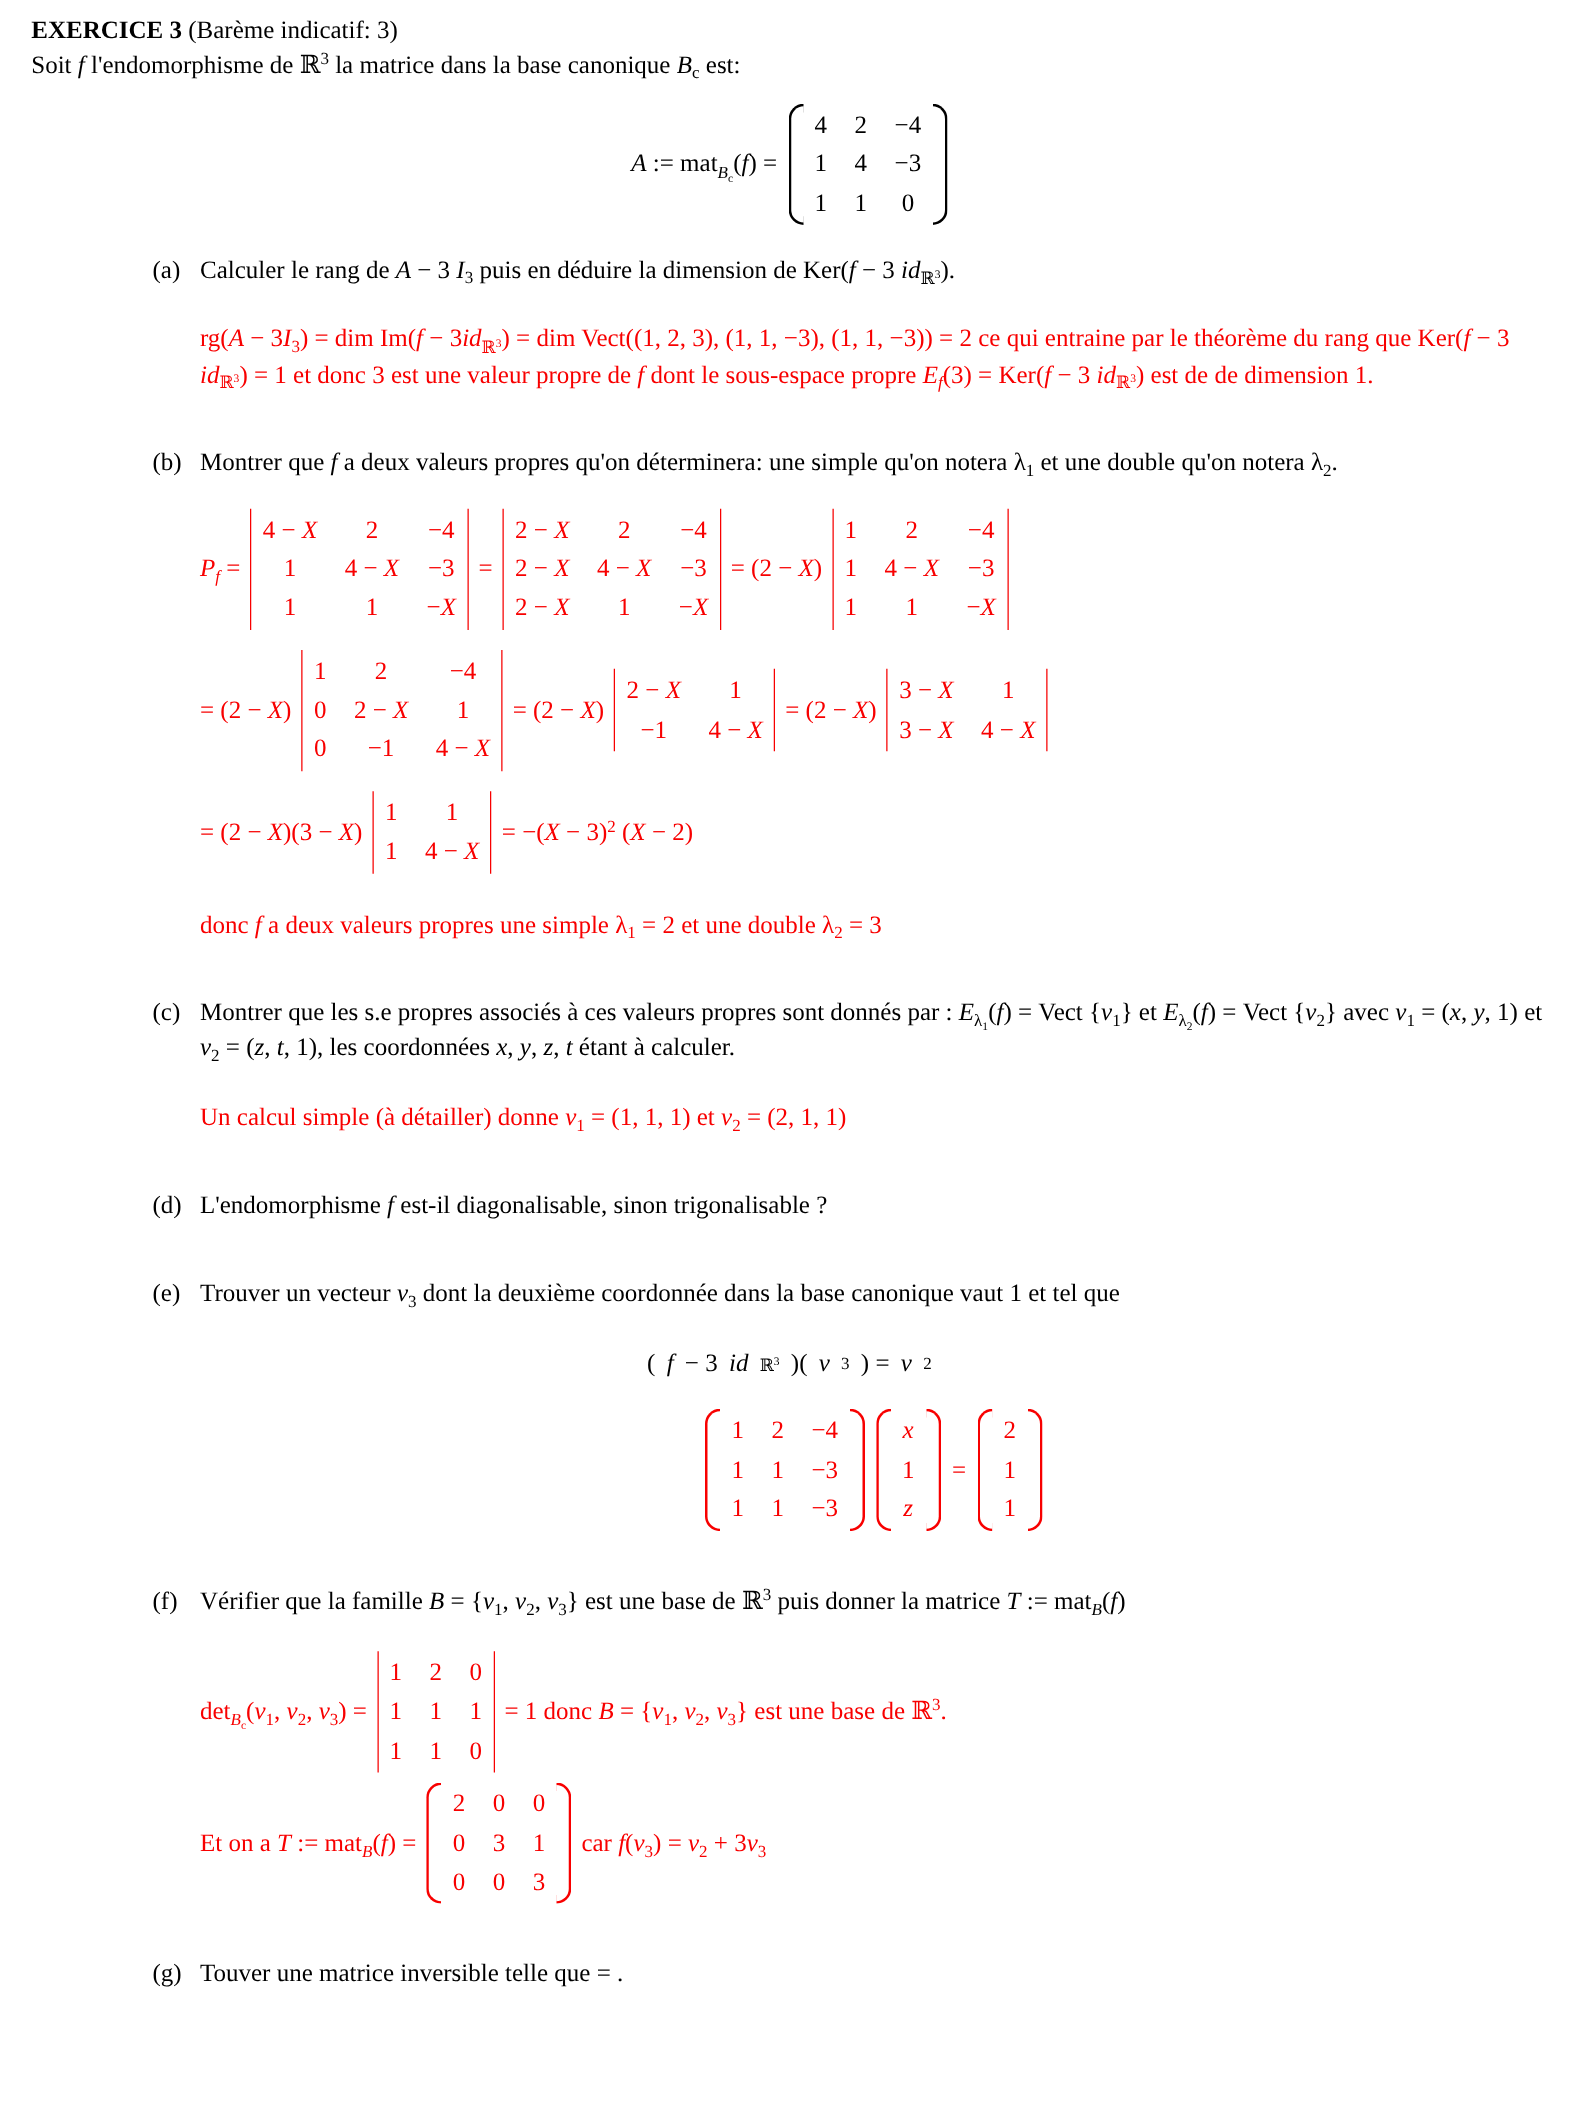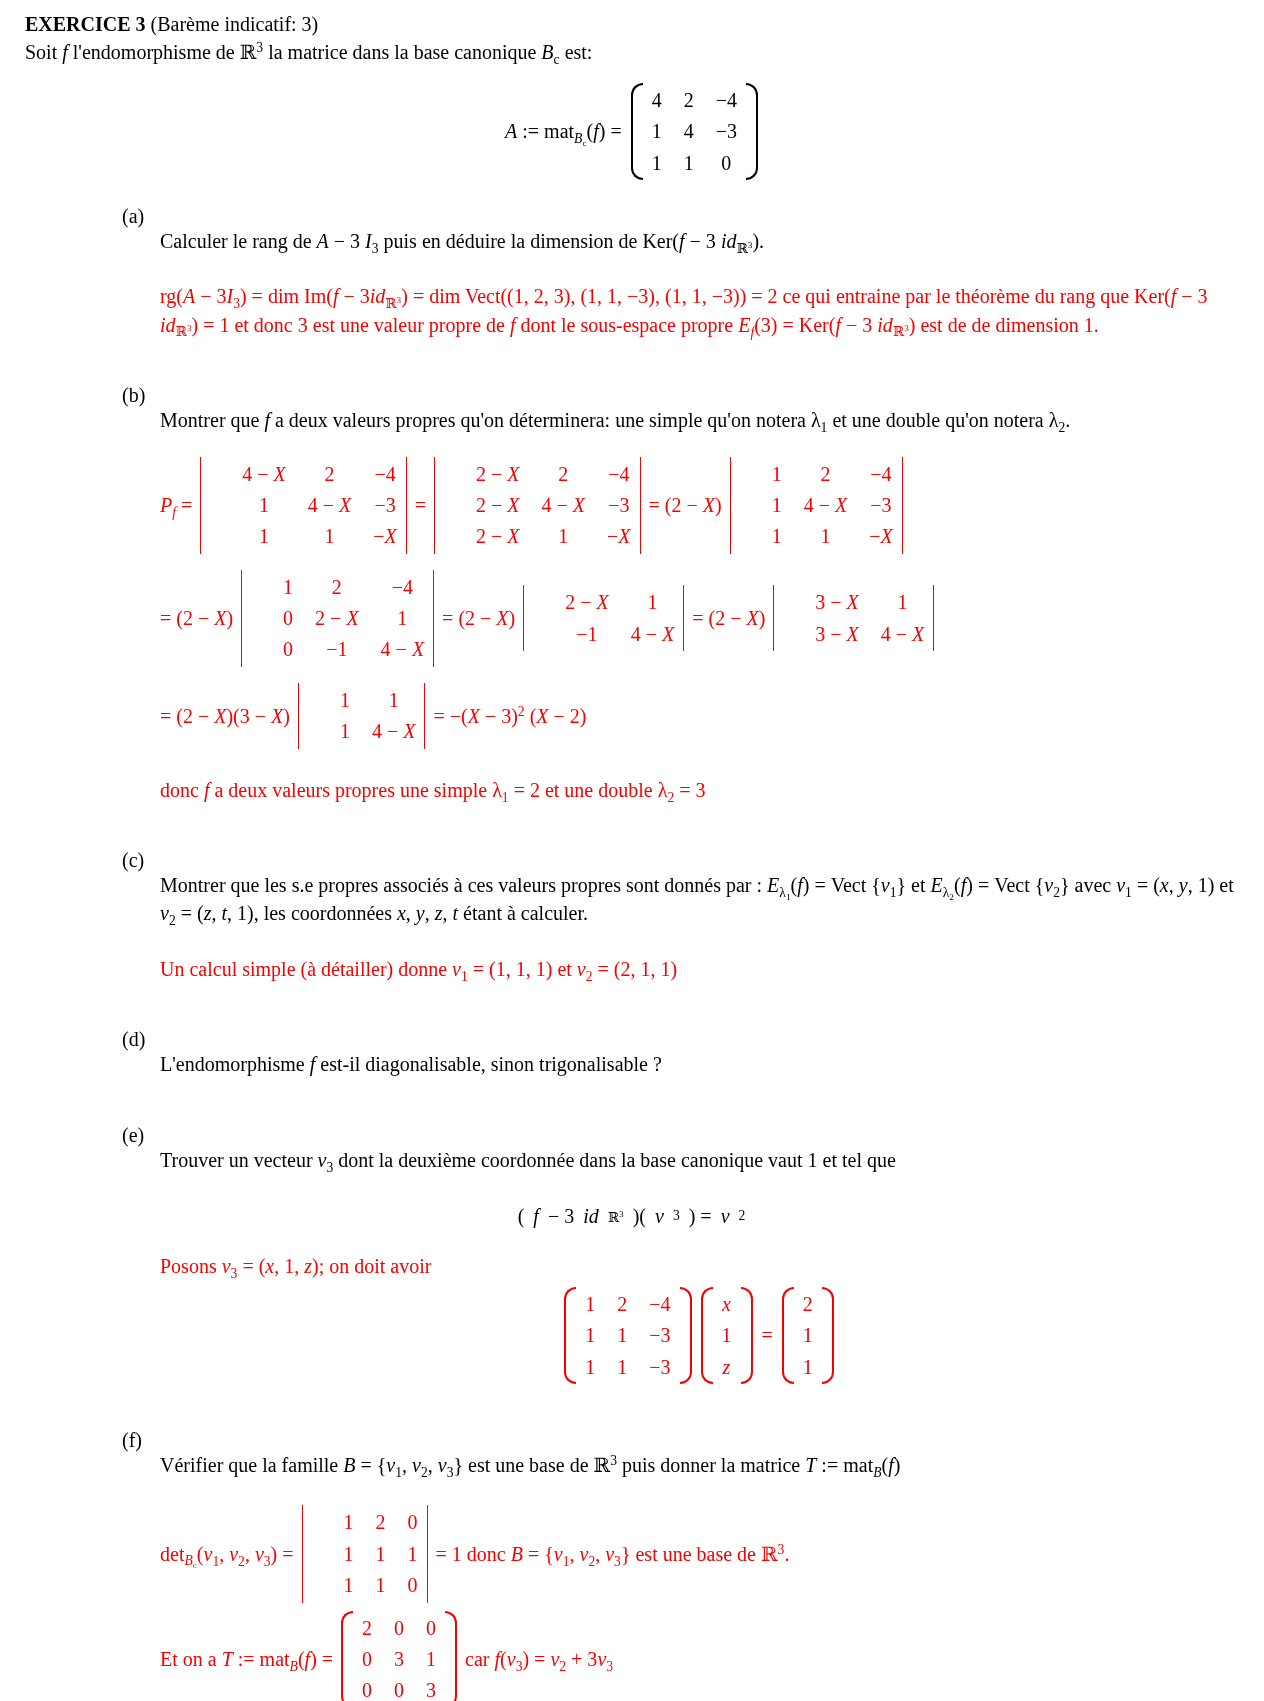--- a/index.html
+++ b/index.html
@@ -15,35 +15,35 @@
   sub { font-size: 68%; vertical-align: -0.35em; line-height: 0; }
   sup { font-size: 68%; vertical-align: 0.5em; line-height: 0; }
 
   
   .eq-center { display: flex; justify-content: center; align-items: center; gap: 9px; }
   .eq-a { margin: 16px 0 14px 0; }
 
   
   .item { display: flex; margin-left: 97px; margin-top: 42px; }
   .item .ilabel { flex: none; width: 38px; }
-  .item .ibody { flex: 1; margin-top: 25px; }
+  .item .ibody { flex: 1; }
 
   
   .answer { color: #f80000; margin-left: 135px; margin-top: 27px; }
   .answer.tight { margin-top: 22px; }
 
   
   .eqline { display: flex; align-items: center; gap: 8px; flex-wrap: nowrap; }
   .tok { white-space: nowrap; }
 
   
   .grid { display: grid; column-gap: 22px; row-gap: 3px; padding: 3px 9px;
           text-align: center; align-items: center; justify-items: center; }
   .det { display: inline-flex; align-items: center;
-         border-left: 1.8px solid currentColor; border-right: 1.8px solid currentColor; padding-left: 32px; }
+         border-left: 1.8px solid currentColor; border-right: 1.8px solid currentColor; }
   .pmat { display: inline-flex; align-items: stretch; }
   .paren { width: 10px; flex: none; }
   .paren.l { border-left: 2px solid currentColor; border-top: 2px solid currentColor;
              border-bottom: 2px solid currentColor; border-radius: 13px 0 0 13px; }
   .paren.r { border-right: 2px solid currentColor; border-top: 2px solid currentColor;
              border-bottom: 2px solid currentColor; border-radius: 0 13px 13px 0; }
 
   .b-block .eqline { margin-top: 16px; }
   .b-block .eqline.first { margin-top: 18px; }
   .b-donc { margin-top: 27px; }
@@ -195,21 +195,20 @@
     <span class="ilabel">(d)</span>
     <div class="ibody">L'endomorphisme <i>f</i> est-il diagonalisable, sinon trigonalisable ?</div>
   </div>
 
   <div class="item">
     <span class="ilabel">(e)</span>
     <div class="ibody">Trouver un vecteur <i>v</i><sub>3</sub> dont la deuxième coordonnée dans la base canonique vaut 1 et tel que</div>
   </div>
   <div class="eq-center e-eq">(<i>f</i> − 3 <i>id</i><sub>ℝ<sup>3</sup></sub>)(<i>v</i><sub>3</sub>) = <i>v</i><sub>2</sub></div>
   <div class="answer tight">
-    <div>Posons <i>v</i><sub>3</sub> = (<i>x</i>, 1, <i>z</i>); on doit avoir</div>
     <div class="eq-center e-mat-eq">
       <span class="pmat">
         <span class="paren l"></span>
         <span class="grid" style="grid-template-columns: repeat(3, auto);">
             <span>1</span>
             <span>2</span>
             <span>−4</span>
             <span>1</span>
             <span>1</span>
             <span>−3</span>

